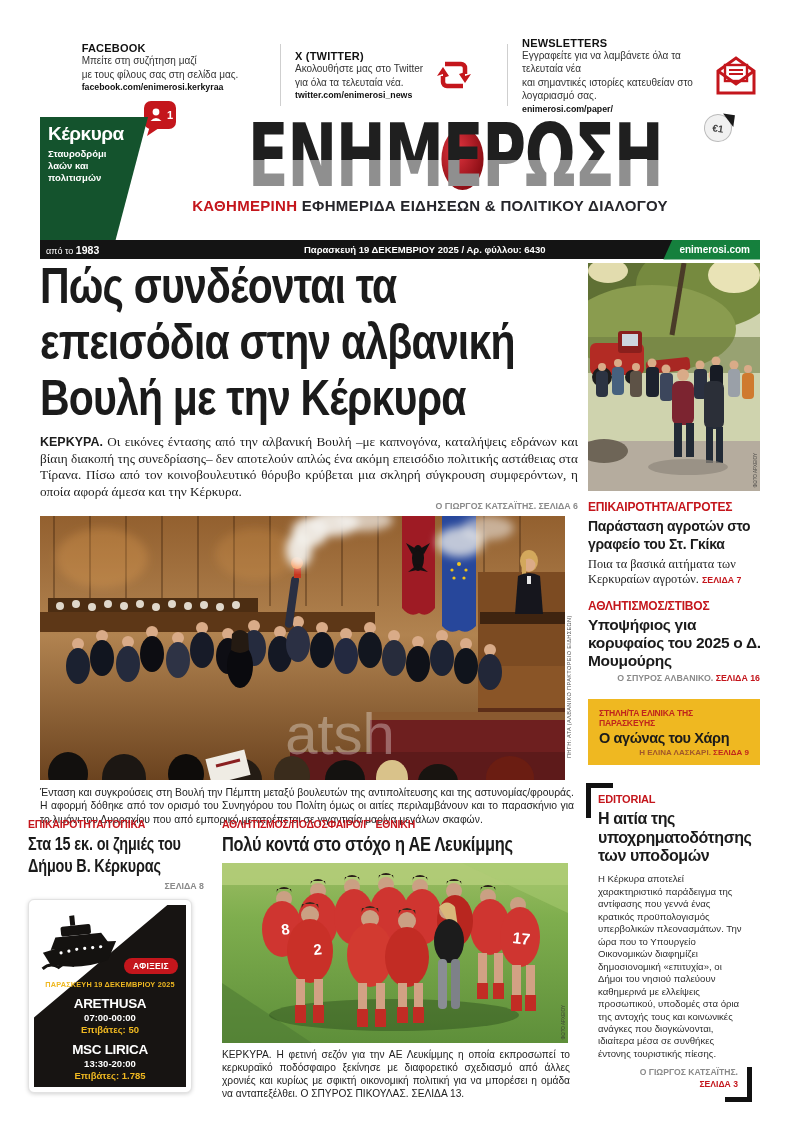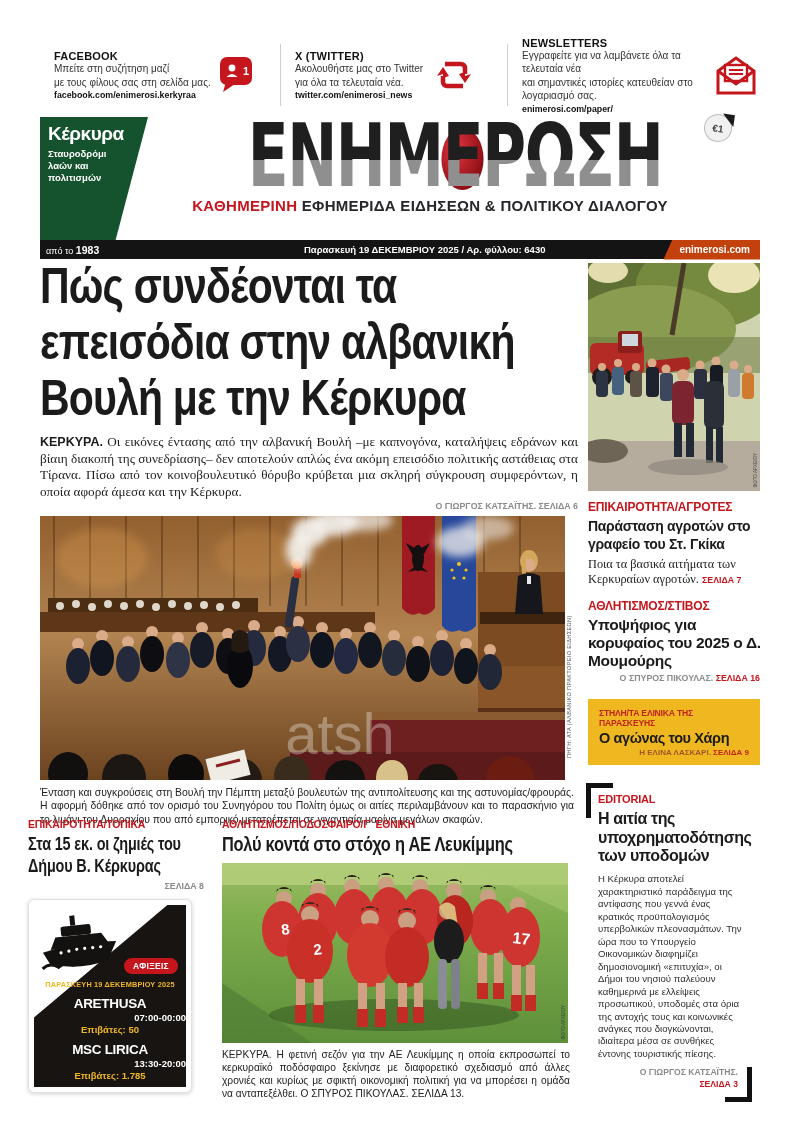--- a/index.html
+++ b/index.html
@@ -5,21 +5,21 @@
   html,body{margin:0;padding:0;background:#e8e8e8;}
   #page{position:relative;width:800px;height:1137px;background:#ffffff;overflow:hidden;
         font-family:"Liberation Sans",sans-serif;color:#1b1b1b;}
   
   .social-bar{position:absolute;left:40px;top:42px;width:720px;height:66px;display:flex;align-items:stretch;}
   .social-col{display:flex;align-items:center;gap:8px;}
   .social-text .s-title{font-size:11px;font-weight:bold;letter-spacing:.2px;color:#111;}
   .social-text .s-line{font-size:10px;color:#333;line-height:1.35;}
   .social-text .s-link{font-size:8.8px;font-weight:bold;color:#111;margin-top:1px;cursor:pointer;}
   .social-div{width:1px;background:#cfcfcf;margin:2px 14px;}
-  .col-fb{width:212px;padding-left:14px;}
+  .col-fb{width:212px;padding-left:14px;flex-direction:column;}
   .col-tw{width:198px;}
   .col-nl{flex:1;}
   
   .masthead{position:absolute;left:40px;top:112px;width:720px;height:148px;}
   .region-box{position:absolute;left:0;top:5px;width:108px;height:123px;background:#14532d;
               clip-path:polygon(0 0,100% 0,70% 100%,0 100%);color:#fff;padding:6px 8px;box-sizing:border-box;}
   .region-name{font-size:19px;font-weight:bold;letter-spacing:-.5px;}
   .region-tag{font-size:9.5px;font-weight:bold;line-height:1.25;margin-top:3px;width:60px;}
   .logo-wrap{position:absolute;left:110px;top:10px;width:560px;text-align:center;}
   .logo-line{display:inline-block;font-family:"DejaVu Sans",sans-serif;font-weight:bold;font-size:88px;line-height:.78;
@@ -38,21 +38,21 @@
   .price-tag::after{content:'';position:absolute;right:-2px;top:-2px;border-style:solid;border-width:0 12px 12px 0;
       border-color:transparent #1a1a1a transparent transparent;}
   .logo-sub{margin-top:6px;font-size:15px;font-weight:bold;letter-spacing:.3px;}
   .logo-sub .accent{color:#c4161c;}
   .logo-sub .rest{color:#26262b;}
   .date-bar{position:absolute;left:0;top:128px;width:720px;height:19px;background:#141414;color:#fff;
             display:flex;align-items:center;font-size:9px;}
   .since{width:140px;padding-left:6px;}
   .since b{font-size:10.5px;}
   .date-center{flex:1;text-align:center;font-weight:bold;font-size:9.5px;}
-  .site-box{height:19px;background:#c2410c;color:#fff;font-weight:bold;font-size:10px;display:flex;align-items:center;
+  .site-box{height:19px;background:#15803d;color:#fff;font-weight:bold;font-size:10px;display:flex;align-items:center;
             padding:0 10px 1px 16px;clip-path:polygon(9px 0,100% 0,100% 100%,0 100%);cursor:pointer;}
   
   .main-col{position:absolute;left:40px;top:258px;width:540px;}
   .main-headline{width:660px;transform:scaleX(.82);transform-origin:left top;font-size:50px;line-height:1.12;
       font-weight:bold;letter-spacing:-1px;color:#1b1b1b;margin:0;cursor:pointer;}
   .lede{margin-top:8px;width:538px;font-family:"Liberation Serif",serif;font-size:13.2px;line-height:1.25;
         text-align:justify;color:#1d1d1d;}
   .lede .lead-in{font-family:"Liberation Sans",sans-serif;font-weight:bold;font-size:12.5px;}
   .lede-byline{width:538px;text-align:right;font-size:8.8px;font-weight:bold;color:#8a8a8a;margin-top:1px;}
   .main-photo{position:relative;margin-top:5px;width:525px;height:264px;background:#7a4a24;}
@@ -99,21 +99,21 @@
                box-shadow:0 1px 4px rgba(0,0,0,.18);padding:5px;box-sizing:border-box;}
   .cruise-inner{position:relative;width:100%;height:100%;background:#171412;overflow:hidden;}
   .cruise-white{position:absolute;left:0;top:0;width:100%;height:100%;background:#fff;
                 clip-path:polygon(0 0,88% 0,0 62%);}
   .ship-icon{position:absolute;left:2px;top:6px;transform:rotate(-6deg);}
   .arrivals-pill{position:absolute;right:8px;top:53px;background:#c4161c;color:#fff;font-weight:bold;font-size:8.5px;
                  padding:3px 9px;border-radius:10px;letter-spacing:.3px;}
   .cruise-text{position:absolute;left:0;bottom:6px;width:100%;text-align:center;color:#fff;}
   .cr-date{color:#efb821;font-weight:bold;font-size:7.3px;letter-spacing:.2px;}
   .cr-name{font-weight:bold;font-size:13.5px;margin-top:7px;letter-spacing:-.3px;}
-  .cr-hours{font-weight:bold;font-size:9.5px;margin-top:1px;text-align:right;}
+  .cr-hours{font-weight:bold;font-size:9.5px;margin-top:1px;}
   .cr-pass{color:#efb821;font-weight:bold;font-size:9.5px;margin-top:1px;}
   
   .fb-col{position:absolute;left:222px;top:818px;width:348px;}
   .fb-h{width:420px;transform:scaleX(.82);transform-origin:left top;font-size:20px;font-weight:bold;
         letter-spacing:-.3px;margin-top:3px;cursor:pointer;}
   .fb-photo{position:relative;margin-top:7px;width:346px;height:180px;background:#6f9c44;}
   .fb-caption{margin-top:5px;width:348px;font-size:10.2px;line-height:1.28;color:#222;text-align:justify;}
   .vcredit-in{position:absolute;right:2px;bottom:4px;writing-mode:vertical-rl;transform:rotate(180deg);
               font-size:4.6px;color:#333;opacity:.8;}
   svg{display:block;}
@@ -429,21 +429,21 @@
 
     <div class="kicker rc-kicker1">ΕΠΙΚΑΙΡΟΤΗΤΑ/ΑΓΡΟΤΕΣ</div>
     <div class="rc-h1">Παράσταση αγροτών στο γραφείο του Στ. Γκίκα</div>
     <div class="rc-p1">
       <span>Ποια τα βασικά αιτήματα των Κερκυραίων αγροτών. </span><span class="pg">ΣΕΛΙΔΑ 7</span>
     </div>
 
     <div class="kicker rc-kicker2">ΑΘΛΗΤΙΣΜΟΣ/ΣΤΙΒΟΣ</div>
     <div class="rc-h2">Υποψήφιος για κορυφαίος του 2025 ο Δ. Μουμούρης</div>
     <div class="byline rc-byline2">
-      <span>Ο ΣΠΥΡΟΣ ΠΙΚΟΥΛΑΣ. </span><span class="pageref">ΣΕΛΙΔΑ 16</span>
+      <span>Ο ΣΠΥΡΟΣ ΑΛΒΑΝΙΚΟ. </span><span class="pageref">ΣΕΛΙΔΑ 16</span>
     </div>
 
     <div class="yellow-box">
       <div class="yb-kicker">ΣΤΗΛΗ/ΤΑ ΕΛΙΝΙΚΑ ΤΗΣ ΠΑΡΑΣΚΕΥΗΣ</div>
       <div class="yb-h">Ο αγώνας του Χάρη</div>
       <div class="yb-byline">
         <span>Η ΕΛΙΝΑ ΛΑΣΚΑΡΙ. </span><span class="pg">ΣΕΛΙΔΑ 9</span>
       </div>
     </div>
 

